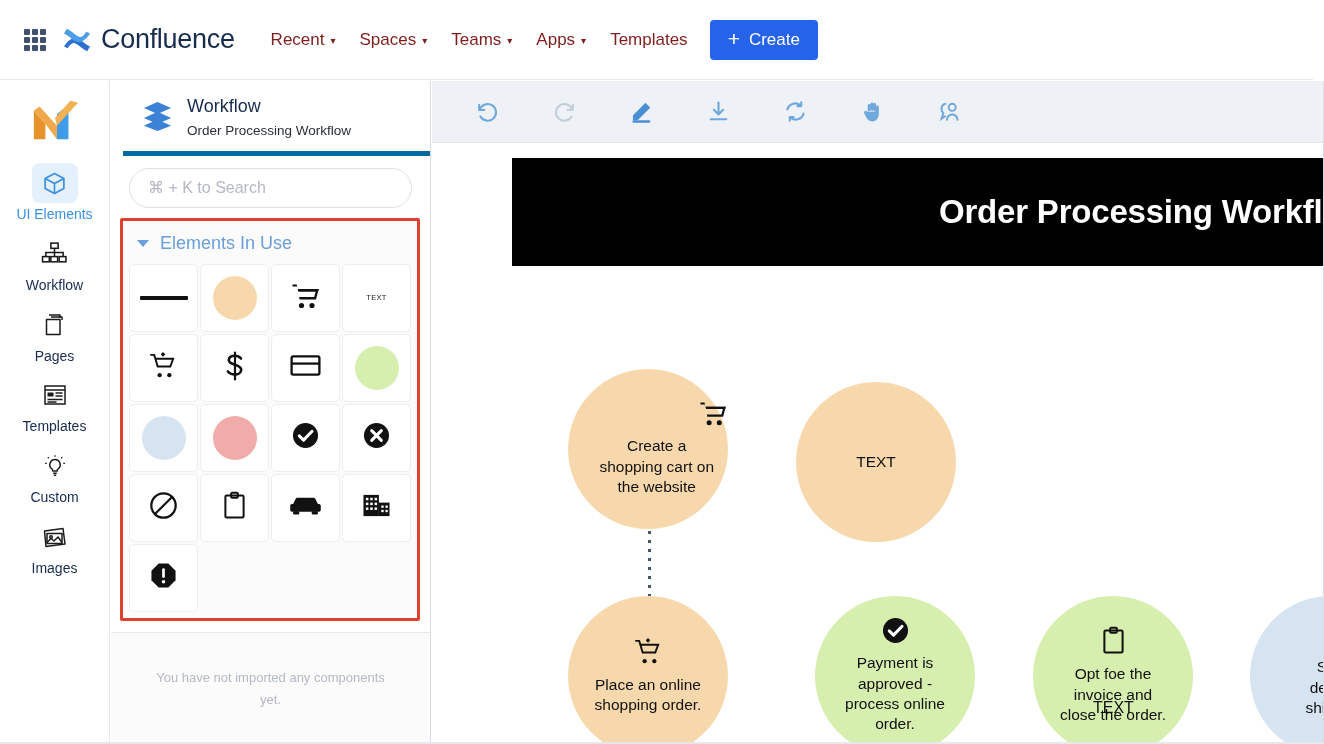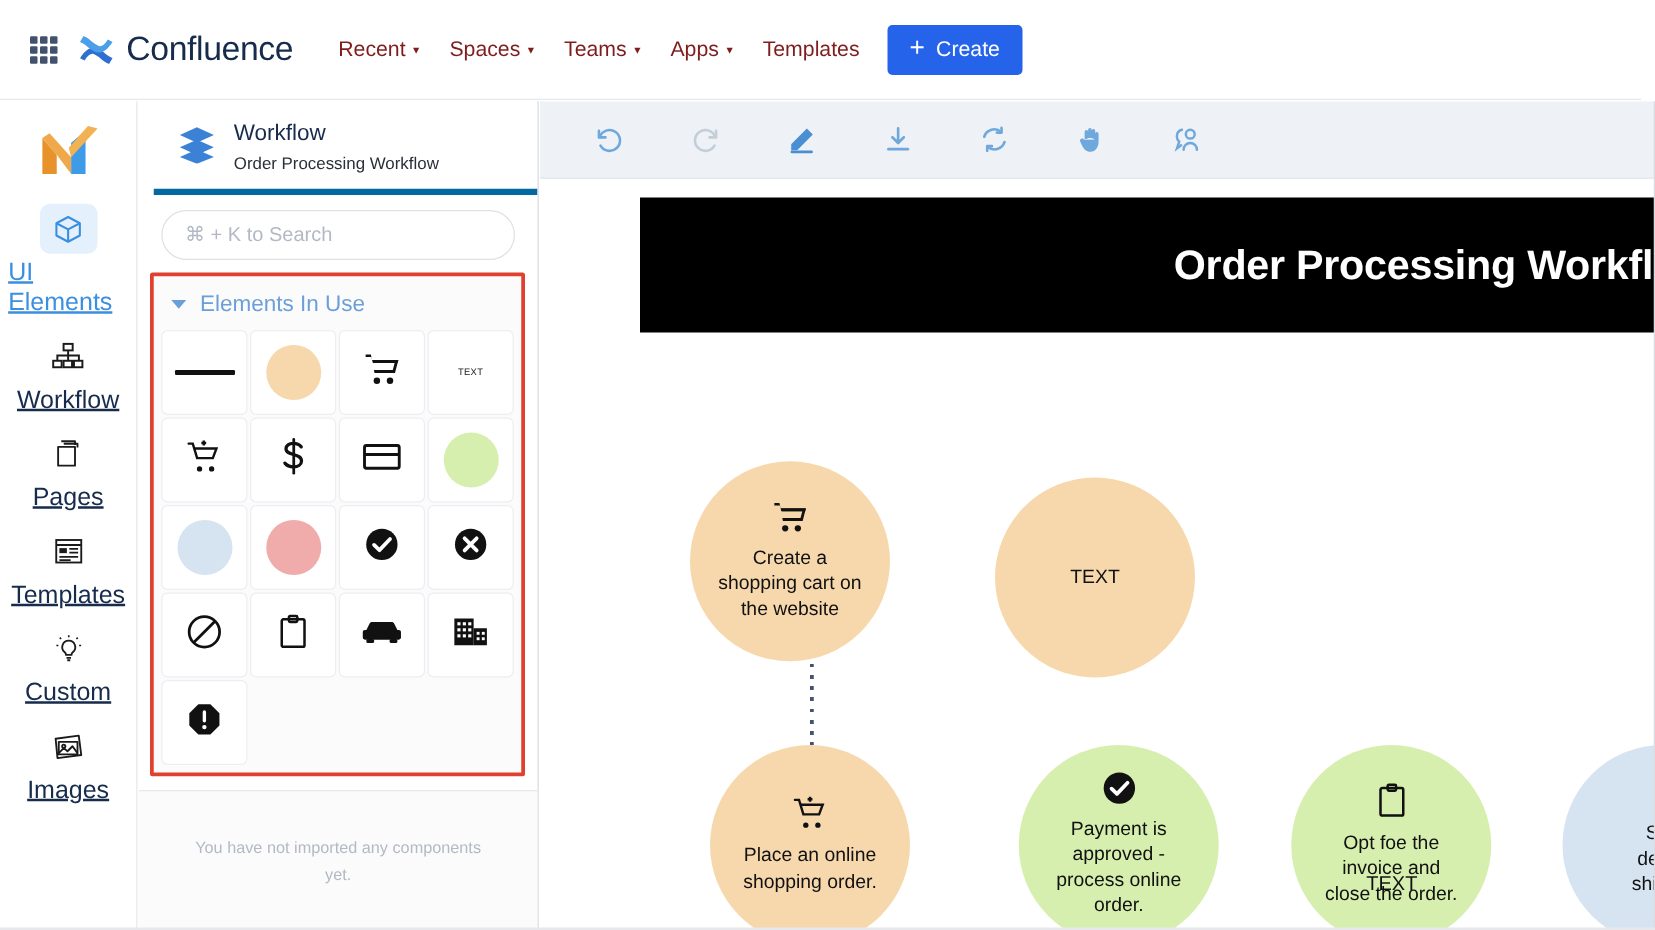--- a/index.html
+++ b/index.html
@@ -49,21 +49,21 @@
   .logo-m { width: 54px; height: 48px; margin-bottom: 16px; }
   .rail-item {
     width: 96px; display: flex; flex-direction: column; align-items: center;
     margin-bottom: 9px; cursor: pointer; padding-top: 2px;
   }
   .rail-icon-box {
     width: 46px; height: 40px; display: flex; align-items: center; justify-content: center;
     border-radius: 8px; margin-bottom: 3px;
   }
   .rail-item.active .rail-icon-box { background: #e4f0fb; }
-  .rail-label { font-size: 20px; color: #172B4D; line-height: 1.2; text-decoration: underline; }
+  .rail-label { font-size: 14px; color: #172B4D; line-height: 1.2; }
   .rail-item.active .rail-label { color: #3b8fe0; }
 
   
   .panel {
     position: absolute; left: 111px; top: 81px; width: 320px; height: 663px;
     background: #ffffff; border-right: 1px solid #d9dce1;
     display: flex; flex-direction: column; overflow: hidden;
   }
   .panel-head {
     display: flex; align-items: flex-start; gap: 13px;
@@ -505,21 +505,21 @@
     </div>
 
     <div class="canvas-board">
 
       <div class="title-banner">
         <span>Order Processing Workflow</span>
       </div>
 
       <div class="dotline-v" style="left:216px;top:378px;height:74px;"></div>
 
-      <div class="node" style="left:120px;top:225px;width:160px;height:160px;background:#F7D8AC;">
+      <div class="node" style="left:136px;top:225px;width:160px;height:160px;background:#F7D8AC;align-items:flex-end;">
         <span class="node-icon">
           <svg viewBox="0 0 30 28" width="29" height="27" fill="#111">
             <path d="M1.5 2.5h4.2l1 4.4h21L25 17.4H8.6l-.5-2.4h15.1l1.5-5.6H7.3L6 4.6H1.5z"></path>
             <path d="M7.3 7h20.4l-.6 2.4H7.8z"></path>
             <circle cx="10.5" cy="23.5" r="2.6"></circle>
               <circle cx="21" cy="23.5" r="2.6"></circle>
           </svg>
         </span>
         <span class="node-label">Create a
 shopping cart on

